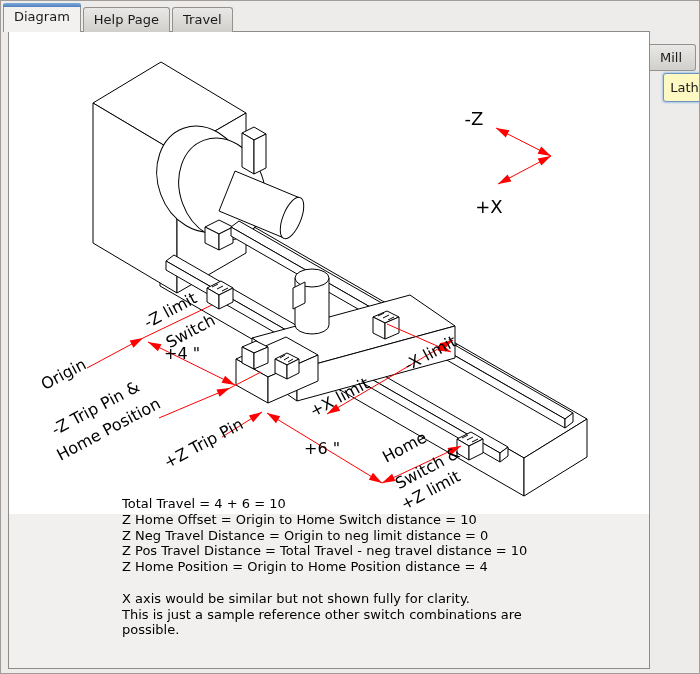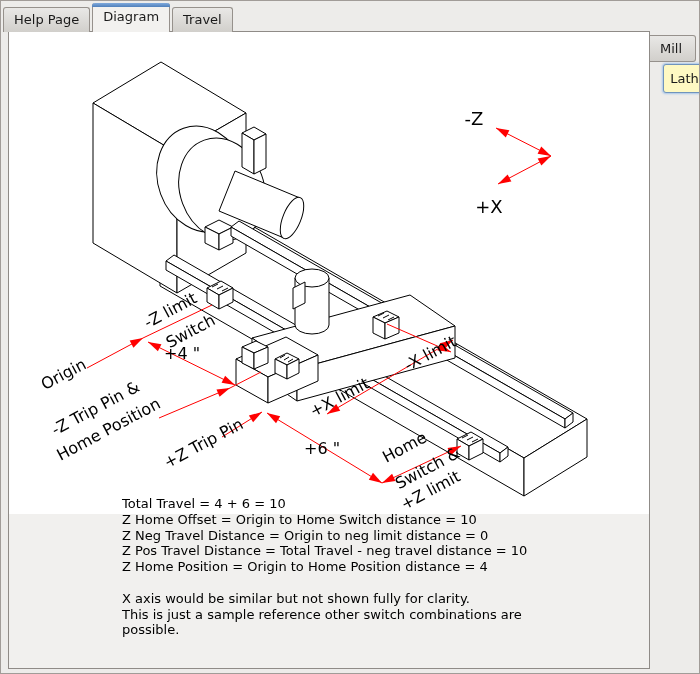--- a/index.html
+++ b/index.html
@@ -14,41 +14,41 @@
   .tab.active::before{content:"";position:absolute;top:0;left:-1px;right:-1px;height:4px;
        border-radius:3px 3px 0 0;background:linear-gradient(#7fa9dc,#4f7fba);}
   
   .panel{position:absolute;left:7px;top:30px;width:642px;height:638px;border:1px solid #8f8b87;
          background:#f1f0ee;box-sizing:border-box;}
   .diagram-area{position:absolute;left:0;top:0;width:640px;height:482px;background:#ffffff;}
   svg.diagram{position:absolute;left:0;top:9px;}
   .caption{position:absolute;left:113px;top:464px;font-size:13px;line-height:15.8px;color:#000;
            white-space:pre-line;}
   
-  .side-tabs{position:absolute;right:0;top:34px;width:52px;}
+  .side-tabs{position:absolute;right:0;top:43px;width:52px;}
   .side-tab{box-sizing:border-box;width:49px;font-size:13px;text-align:center;color:#1a1a1a;
             padding:5px 2px;background:linear-gradient(#e9e8e6,#d1cfcb);
             border:1px solid #96918c;border-left:none;border-radius:0 3px 3px 0;margin-bottom:2px;cursor:default;}
   .side-tab.active{background:#fef9c3;border:1px solid #7094bc;border-radius:3px;
             box-shadow:0 0 2px 1px #a9c6e8;width:51px;margin-left:16px;padding:6px 2px;}
   
   .blk{stroke:#000;stroke-width:1;fill:#fff;stroke-linejoin:round;}
   .blkl{stroke:#000;stroke-width:1;fill:none;}
   .red{stroke:#ff0000;stroke-width:1;fill:none;}
   text.lbl{fill:#000;font-family:"DejaVu Sans",sans-serif;font-size:16px;}
   text.axl{fill:#000;font-family:"DejaVu Sans",sans-serif;font-size:18px;}
 </style>
 </head>
 <body>
 
 <div class="window">
 
   <div class="top-tabs">
+    <div class="tab active">Diagram</div>
     <div class="tab">Help Page</div>
-    <div class="tab active">Diagram</div>
     <div class="tab">Travel</div>
   </div>
 
   <div class="side-tabs">
     <div class="side-tab">Mill</div>
     <div class="side-tab active">Lathe</div>
   </div>
 
   <div class="panel">
     <div class="diagram-area">

